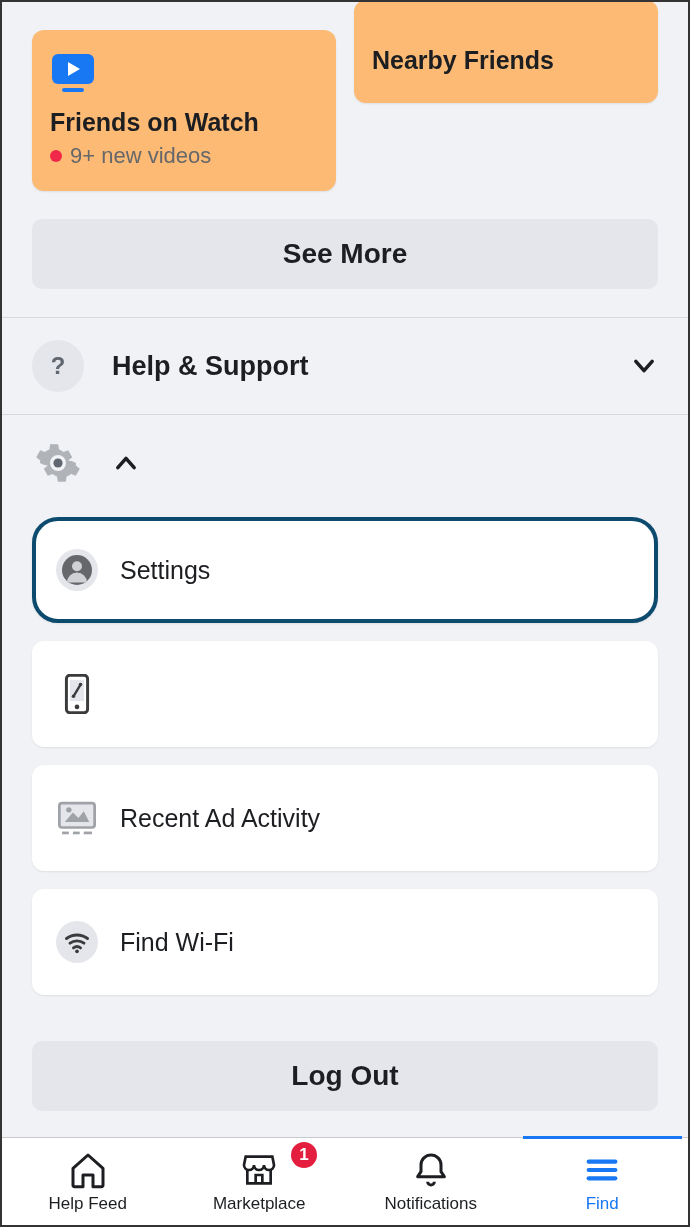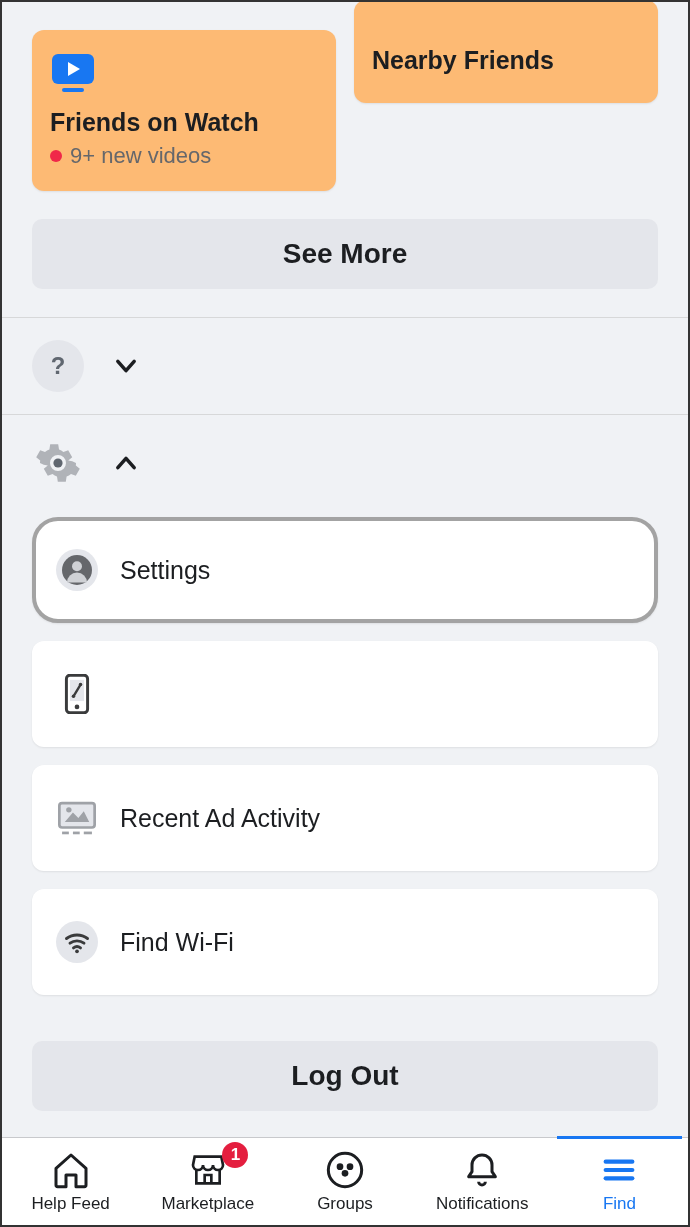--- a/index.html
+++ b/index.html
@@ -81,21 +81,21 @@
   .sub-item {
     background:#fff;
     border-radius: 12px;
     box-shadow: 0 1px 2px rgba(0,0,0,0.08);
     display:flex;
     align-items:center;
     padding: 32px 24px;
     gap: 22px;
   }
   .sub-item.highlight {
-    border: 4px solid #a3a3a3;
+    border: 4px solid #0c4a6e;
     border-radius: 26px;
     padding: 28px 20px;
   }
   .sub-item-icon {
     width: 42px; height:42px; border-radius:50%;
     display:flex; align-items:center; justify-content:center;
     color:#4a4a4a;
   }
   .sub-item-icon.circle { background:#e4e6eb; }
   .sub-item-label { font-size:25px; font-weight:500; color:#1c1e21; }
@@ -164,20 +164,21 @@
 
   <div class="big-button">See More</div>
 
   <div class="section-divider"></div>
   <div class="section-header">
     <div class="section-icon">
       <svg width="26" height="26" viewBox="0 0 24 24">
           <text x="12" y="19" text-anchor="middle" font-size="22" font-weight="700" fill="#606770">?</text>
         </svg>
     </div>
+    <div class="section-title">Help &amp; Support</div>
     <div class="chevron">
       <svg viewBox="0 0 24 24" width="28" height="28">
           <path d="M5 8l7 8 7-8" fill="none" stroke="#1c1e21" stroke-width="3" stroke-linecap="round" stroke-linejoin="round"></path>
         </svg>
     </div>
   </div>
   <div class="section-divider"></div>
 
   <div class="section-header">
     <div class="gear-icon-bg">
@@ -259,29 +260,20 @@
   <div class="tab">
     <svg viewBox="0 0 24 24">
         <path d="M4 4h16l1 5a3 3 0 01-3 3 3 3 0 01-3-3 3 3 0 01-6 0 3 3 0 01-3 3 3 3 0 01-3-3z" fill="none" stroke="#1c1e21" stroke-width="1.6"></path>
         <path d="M5 12v8h14v-8M10 20v-5h4v5" fill="none" stroke="#1c1e21" stroke-width="1.6"></path>
       </svg>
     <div class="badge">1</div>
     <span>Marketplace</span>
   </div>
   <div class="tab">
     <svg viewBox="0 0 24 24">
-        <circle cx="12" cy="12" r="10" fill="none" stroke="#1c1e21" stroke-width="1.8"></circle>
-        <circle cx="9" cy="10" r="2" fill="#1c1e21"></circle>
-        <circle cx="15" cy="10" r="2" fill="#1c1e21"></circle>
-        <circle cx="12" cy="14" r="2" fill="#1c1e21"></circle>
-      </svg>
-    <span>Groups</span>
-  </div>
-  <div class="tab">
-    <svg viewBox="0 0 24 24">
         <path d="M12 3a6 6 0 00-6 6v4l-2 3h16l-2-3V9a6 6 0 00-6-6zM10 19a2 2 0 004 0" fill="none" stroke="#1c1e21" stroke-width="1.8" stroke-linejoin="round"></path>
       </svg>
     <span>Notifications</span>
   </div>
   <div class="tab active">
     <div class="active-indicator"></div>
     <svg viewBox="0 0 24 24">
         <line x1="4" y1="7" x2="20" y2="7" stroke="#1877f2" stroke-width="2.5" stroke-linecap="round"></line>
         <line x1="4" y1="12" x2="20" y2="12" stroke="#1877f2" stroke-width="2.5" stroke-linecap="round"></line>
         <line x1="4" y1="17" x2="20" y2="17" stroke="#1877f2" stroke-width="2.5" stroke-linecap="round"></line>

